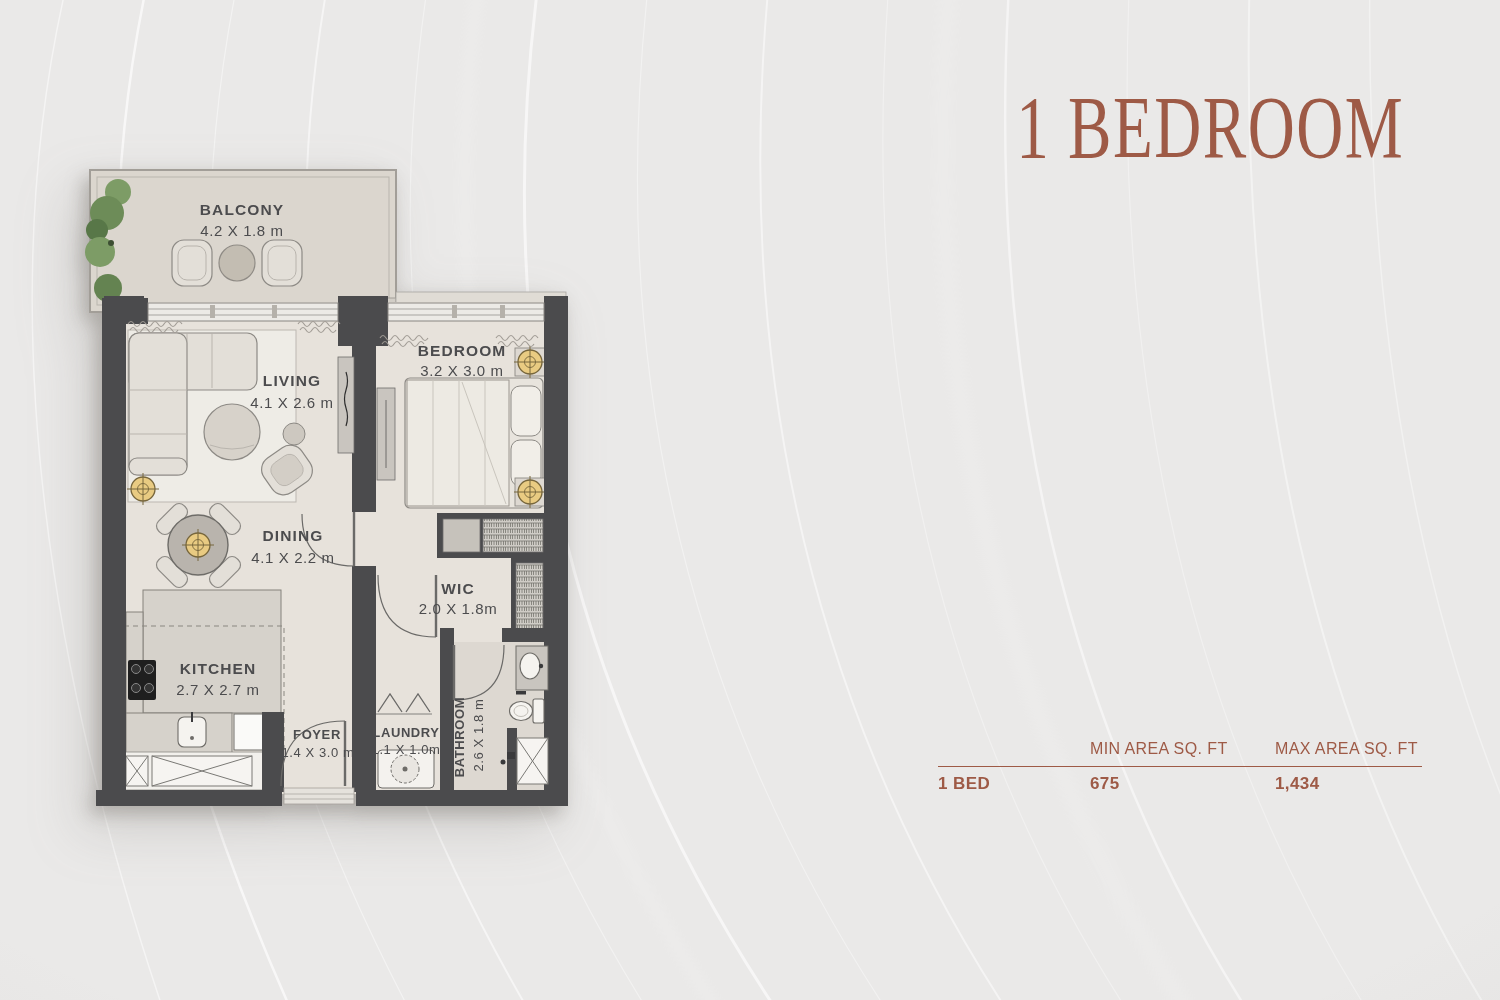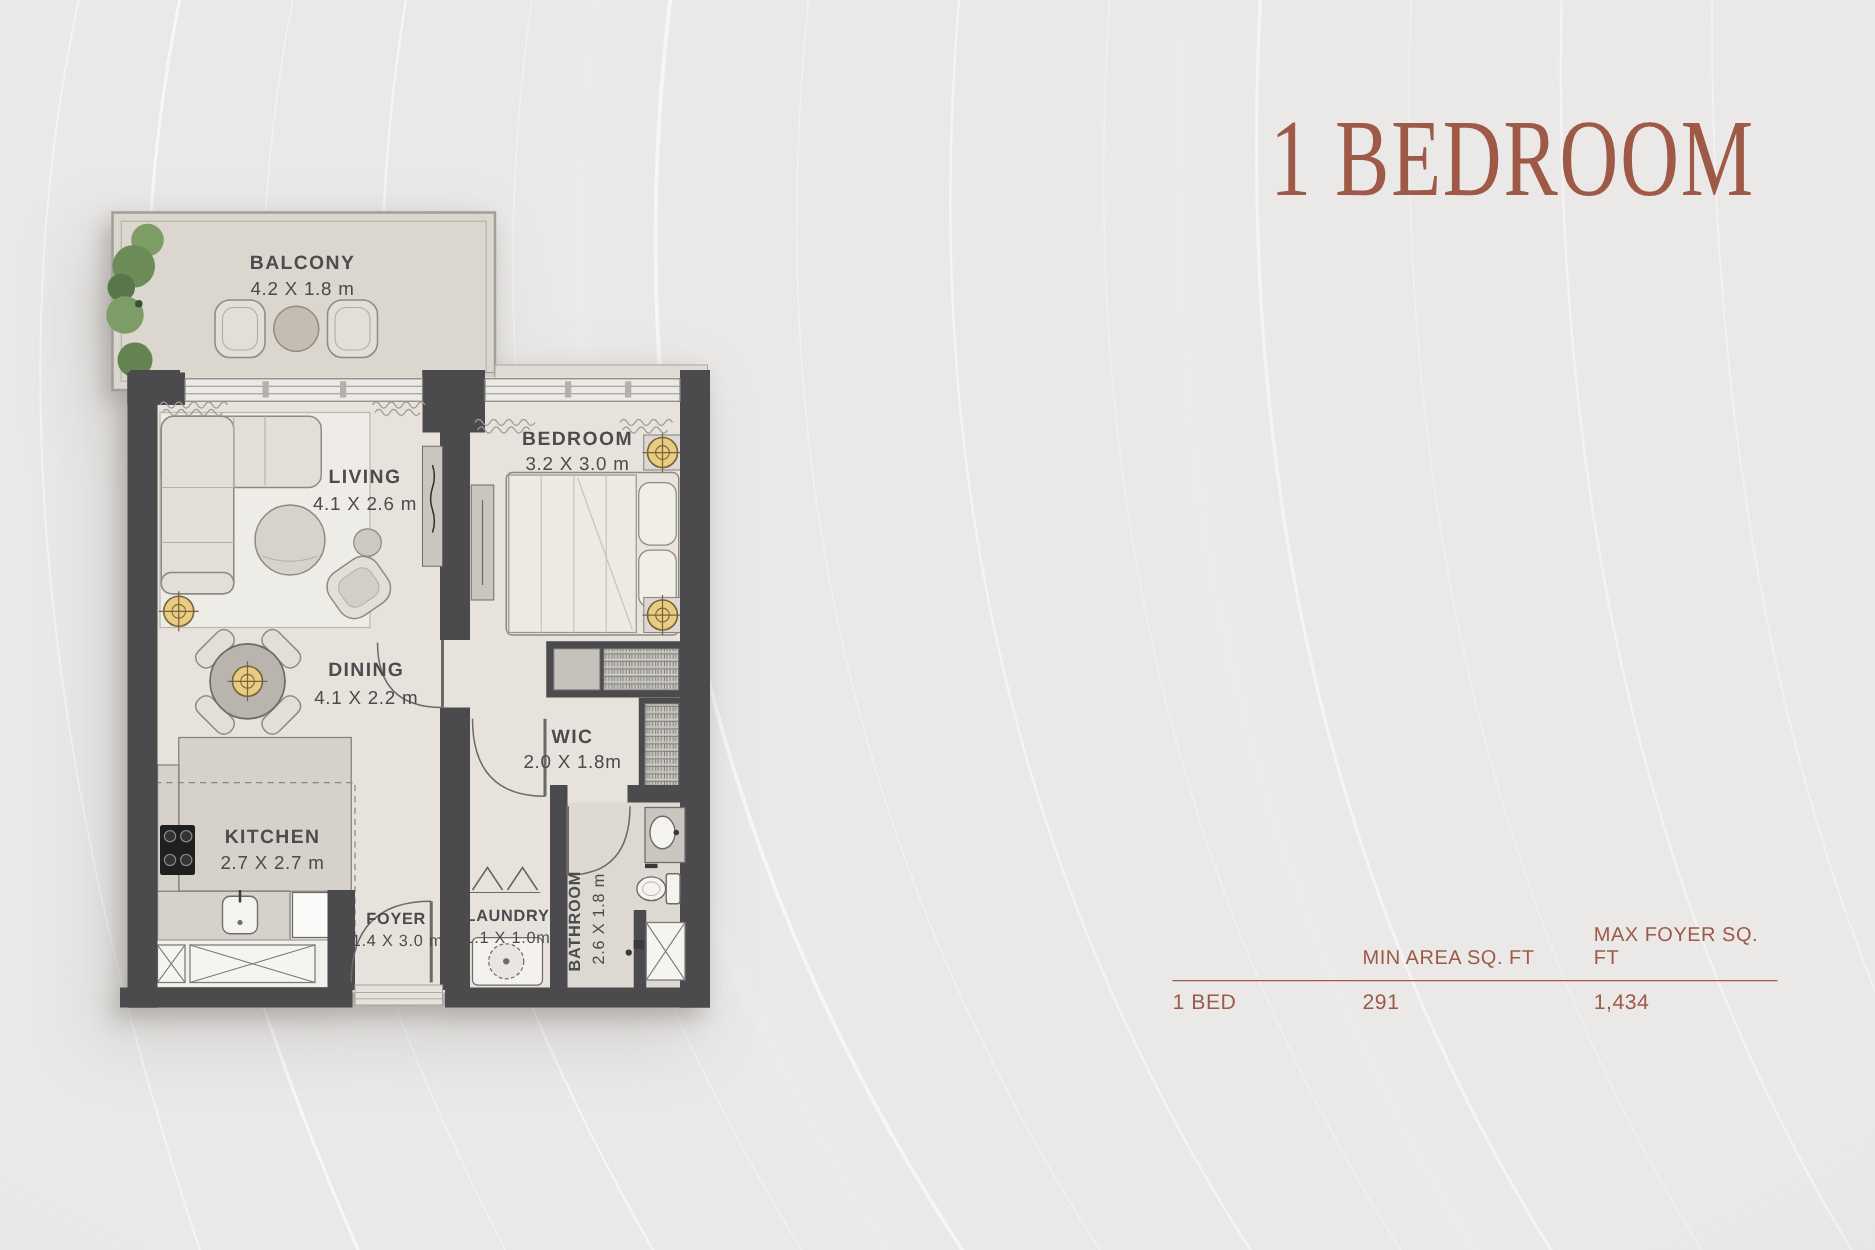--- a/index.html
+++ b/index.html
@@ -26,21 +26,21 @@
     font-size:88px;line-height:80px;font-weight:400;letter-spacing:2px;
     transform:scaleX(.74);transform-origin:right center;white-space:nowrap;
   }
   #area-table{
     position:absolute;left:938px;top:740px;width:484px;z-index:2;
     display:grid;grid-template-columns:152px 185px 147px;grid-template-rows:auto auto;
     color:var(--accent);
   }
   #area-table .hdr{font-size:16px;letter-spacing:.4px;padding-bottom:8px;align-self:end;}
   #area-table .rule{grid-column:1 / span 3;border-top:1.5px solid var(--accent);}
-  #area-table .val{font-size:17px;font-weight:400;padding-top:7px;letter-spacing:.4px;}
+  #area-table .val{font-size:17px;font-weight:700;padding-top:7px;letter-spacing:.4px;}
   
   .wall{fill:var(--wall);}
   .floor{fill:var(--floor);}
   .furn{fill:#E3DFD8;stroke:#8D8A85;stroke-width:1.2;}
   .marble{fill:#D6D2CB;stroke:#85827D;stroke-width:1;}
   .fixt{fill:#F5F3EF;stroke:#6E6C68;stroke-width:1.1;}
   .panel{fill:#C9C5BF;stroke:#6E6D6B;stroke-width:.8;}
   .doorarc{fill:none;stroke:#6B6A68;stroke-width:1.2;}
   .doorleaf{stroke:#6B6A68;stroke-width:2.4;}
   .squig{fill:none;stroke:#A09B94;stroke-width:1.1;}
@@ -327,18 +327,18 @@
   <text class="lbl sm" x="406" y="737">LAUNDRY</text>
   <text class="dim sm" x="406" y="754">1.1 X 1.0m</text>
 
   <text class="lbl sm" transform="rotate(-90 464 737)" x="464" y="737">BATHROOM</text>
   <text class="dim sm" transform="rotate(-90 483 735)" x="483" y="735">2.6 X 1.8 m</text>
 </svg>
 
 <div id="area-table">
   <div></div>
   <div class="hdr">MIN AREA SQ. FT</div>
-  <div class="hdr">MAX FOYER SQ. FT</div>
+  <div class="hdr">MAX AREA SQ. FT</div>
   <div class="rule"></div>
   <div class="val">1 BED</div>
-  <div class="val">291</div>
+  <div class="val">675</div>
   <div class="val">1,434</div>
 </div>
 
 </body></html>

